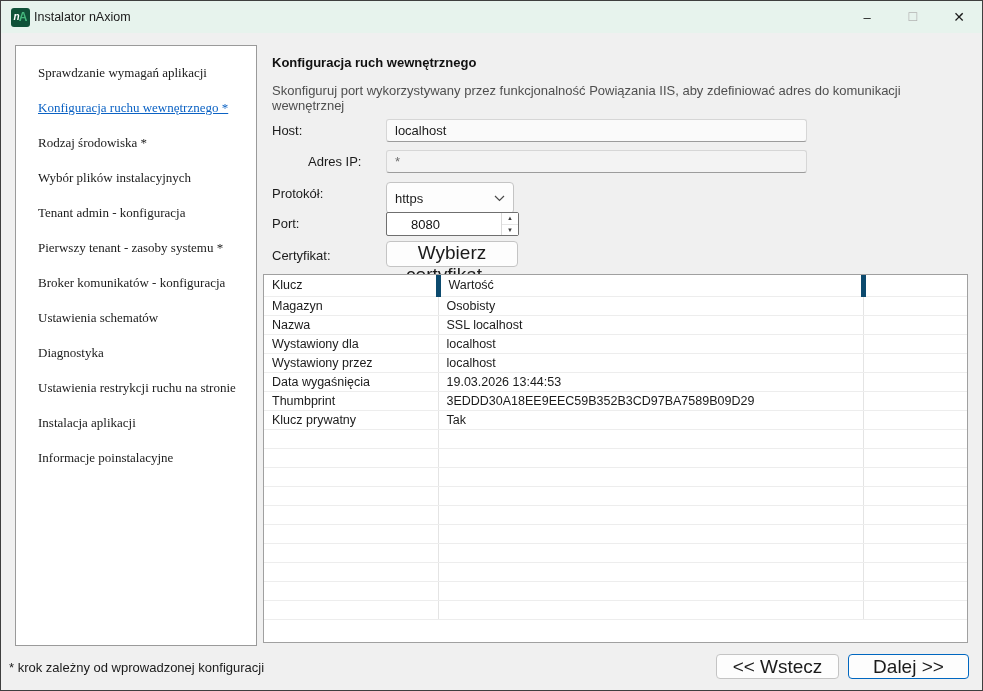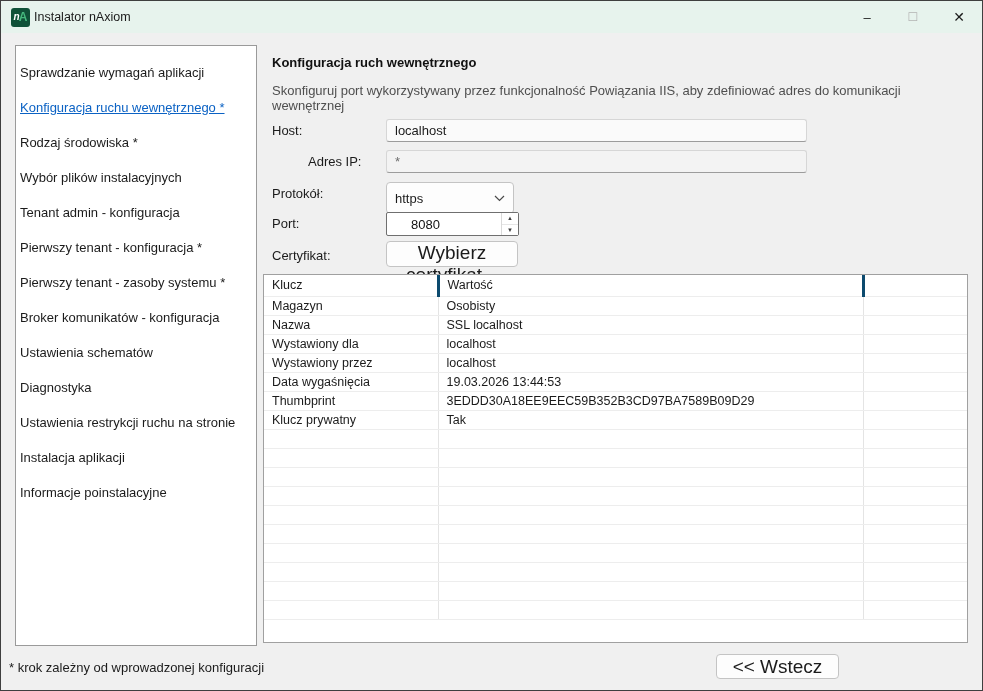--- a/index.html
+++ b/index.html
@@ -35,22 +35,22 @@
     font-size:13px;color:#1a1a1a;cursor:default;
   }
   .win-btn.maximize{color:#b4b4b4;font-size:12px;}
   .win-btn.close{font-size:14px;}
   
   .sidebar{
     position:absolute;left:14px;top:44px;width:242px;height:601px;
     background:#ffffff;border:1px solid #9a9a9a;padding-top:9px;overflow:hidden;
   }
   .step{
-    padding-left:4px;height:35px;line-height:35px;font-size:13px;color:#1b1b1b;
-    white-space:nowrap;cursor:default;
+    padding-left:22px;height:35px;line-height:35px;font-size:13px;color:#1b1b1b;
+    white-space:nowrap;cursor:default;font-family:Liberation Serif, serif;
   }
   .step.active{color:var(--link-blue);text-decoration:underline;}
   
   .page-title{position:absolute;left:271px;top:54px;font-size:13px;font-weight:bold;color:#111;}
   .page-subtitle{position:absolute;left:271px;top:82px;width:700px;font-size:13px;color:#4f4f4f;}
   .form-label{position:absolute;left:271px;font-size:13px;color:#1b1b1b;}
   .lbl-host{top:122px;} .lbl-ip{top:153px;margin-left:36px;} .lbl-protocol{top:185px;} .lbl-port{top:215px;} .lbl-cert{top:247px;}
   .textbox{
     position:absolute;left:385px;width:421px;height:23px;background:#fafafa;
     border:1px solid #d6d6d6;border-bottom:1px solid #9c9c9c;border-radius:3px;
@@ -85,21 +85,21 @@
   .cert-btn{position:absolute;left:385px;top:240px;width:132px;height:26px;}
   
   .cert-table-wrap{
     position:absolute;left:262px;top:273px;width:705px;height:369px;
     background:#ffffff;border:1px solid #a0a0a0;overflow:hidden;
   }
   table.cert{border-collapse:collapse;table-layout:fixed;width:100%;}
   table.cert col.c1{width:174px;} table.cert col.c2{width:425px;} table.cert col.c3{width:106px;}
   table.cert th{
     height:21px;font-size:12.5px;font-weight:normal;text-align:left;padding:0 8px;
-    border-right:3px solid #0c4a6e;border-bottom:1px solid #ededed;color:#1b1b1b;white-space:nowrap;
+    border-right:5px solid #0c4a6e;border-bottom:1px solid #ededed;color:#1b1b1b;white-space:nowrap;
   }
   table.cert td{
     height:19px;font-size:12.5px;padding:0 8px;color:#1b1b1b;
     border-right:1px solid #e4e4e4;border-bottom:1px solid #ededed;
     white-space:nowrap;overflow:hidden;
   }
   table.cert th:last-child,table.cert td:last-child{border-right:none;}
   
   .footer-note{position:absolute;left:8px;top:659px;font-size:13px;color:#1b1b1b;}
   .back-btn{position:absolute;left:715px;top:653px;width:123px;height:25px;}
@@ -125,21 +125,20 @@
       <div class="win-btn close">✕</div>
     </div>
   </div>
 
   <div class="sidebar">
       <div class="step">Sprawdzanie wymagań aplikacji</div>
       <div class="step active">Konfiguracja ruchu wewnętrznego *</div>
       <div class="step">Rodzaj środowiska *</div>
       <div class="step">Wybór plików instalacyjnych</div>
       <div class="step">Tenant admin - konfiguracja</div>
-      <div class="step">Pierwszy tenant - konfiguracja *</div>
       <div class="step">Pierwszy tenant - zasoby systemu *</div>
       <div class="step">Broker komunikatów - konfiguracja</div>
       <div class="step">Ustawienia schematów</div>
       <div class="step">Diagnostyka</div>
       <div class="step">Ustawienia restrykcji ruchu na stronie</div>
       <div class="step">Instalacja aplikacji</div>
       <div class="step">Informacje poinstalacyjne</div>
     </div>
 
   <div class="page-title">Konfiguracja ruch wewnętrznego</div>
@@ -272,14 +271,15 @@
             <td></td>
             <td></td>
             <td></td>
           </tr>
         </tbody>
     </table>
   </div>
 
   <div class="footer-note">* krok zależny od wprowadzonej konfiguracji</div>
   <button class="btn back-btn">&lt;&lt; Wstecz</button>
+  <button class="btn next-btn">Dalej &gt;&gt;</button>
 
 </div>
 
 </body></html>

